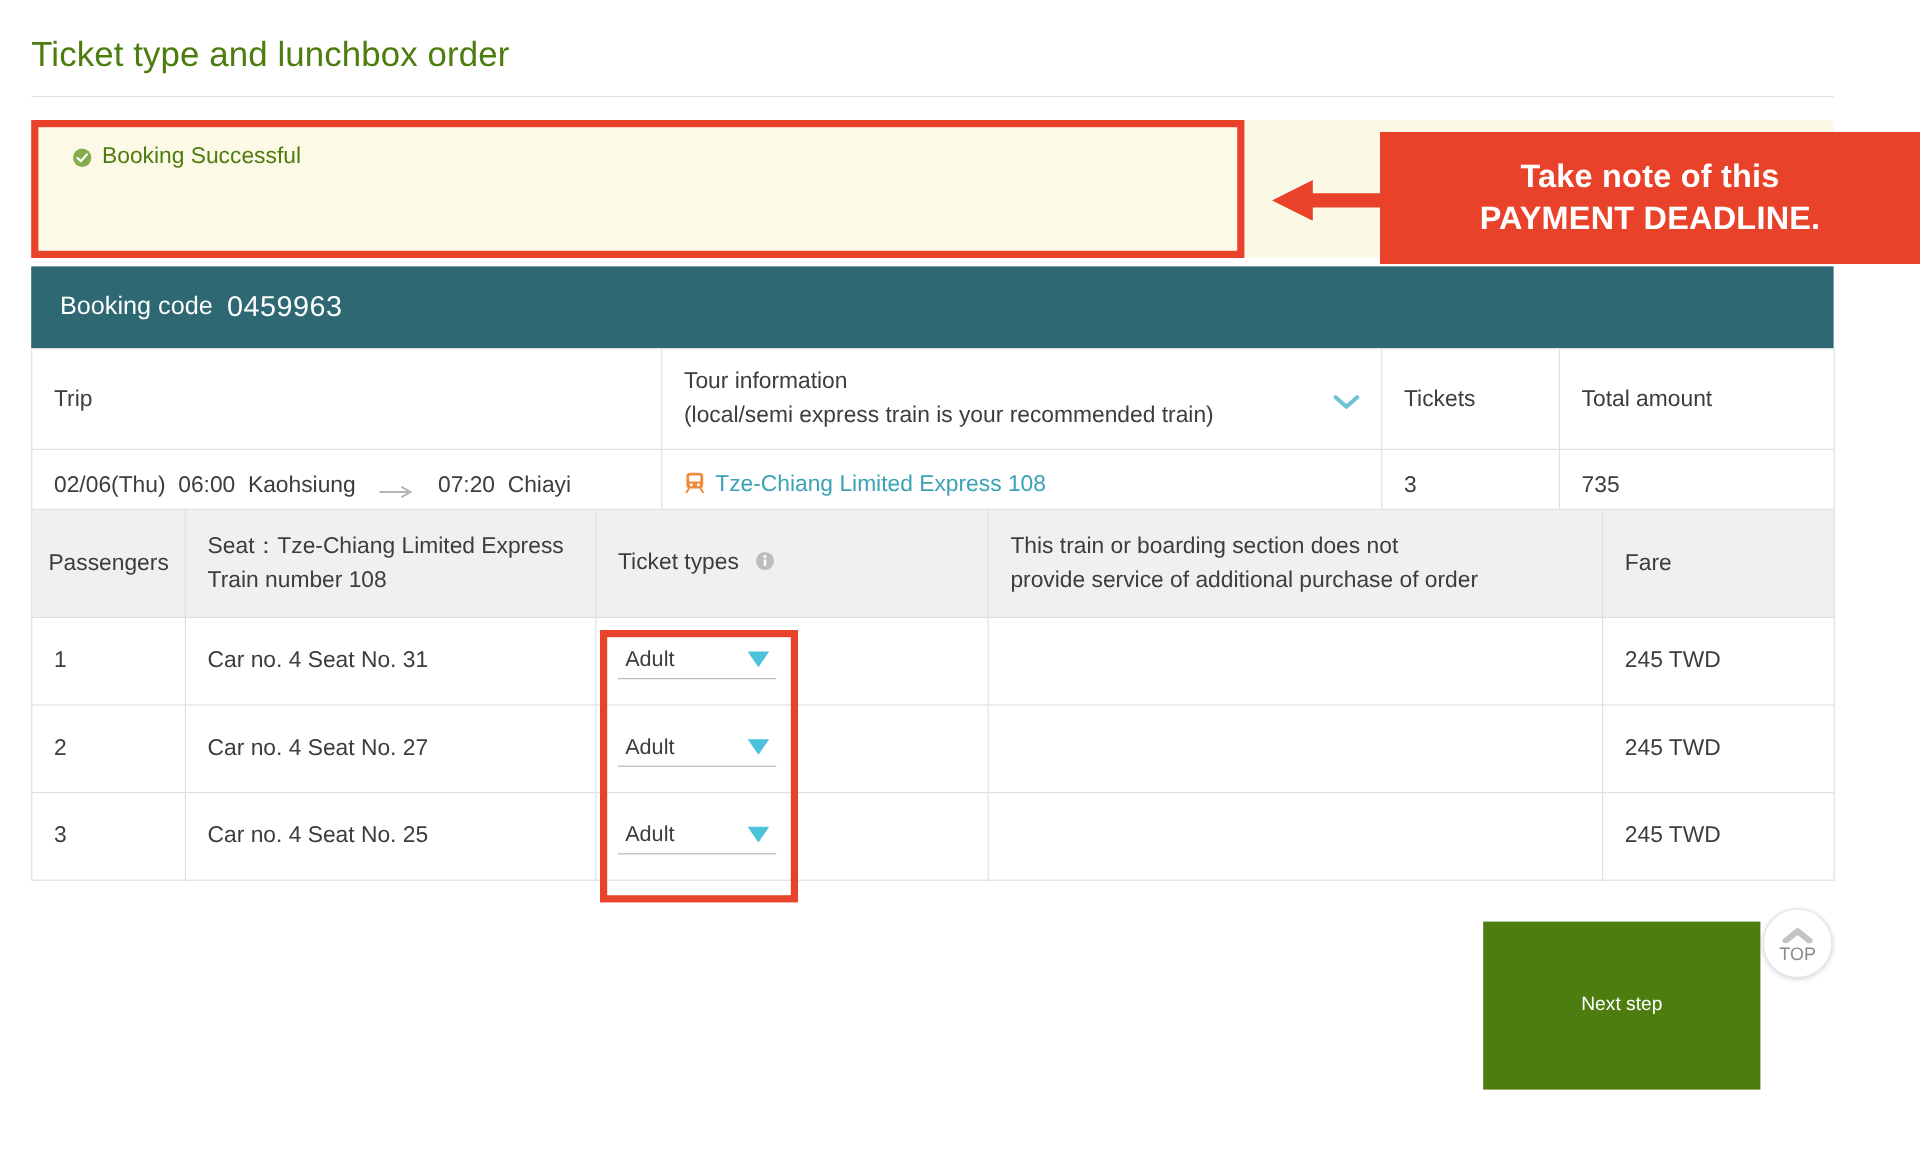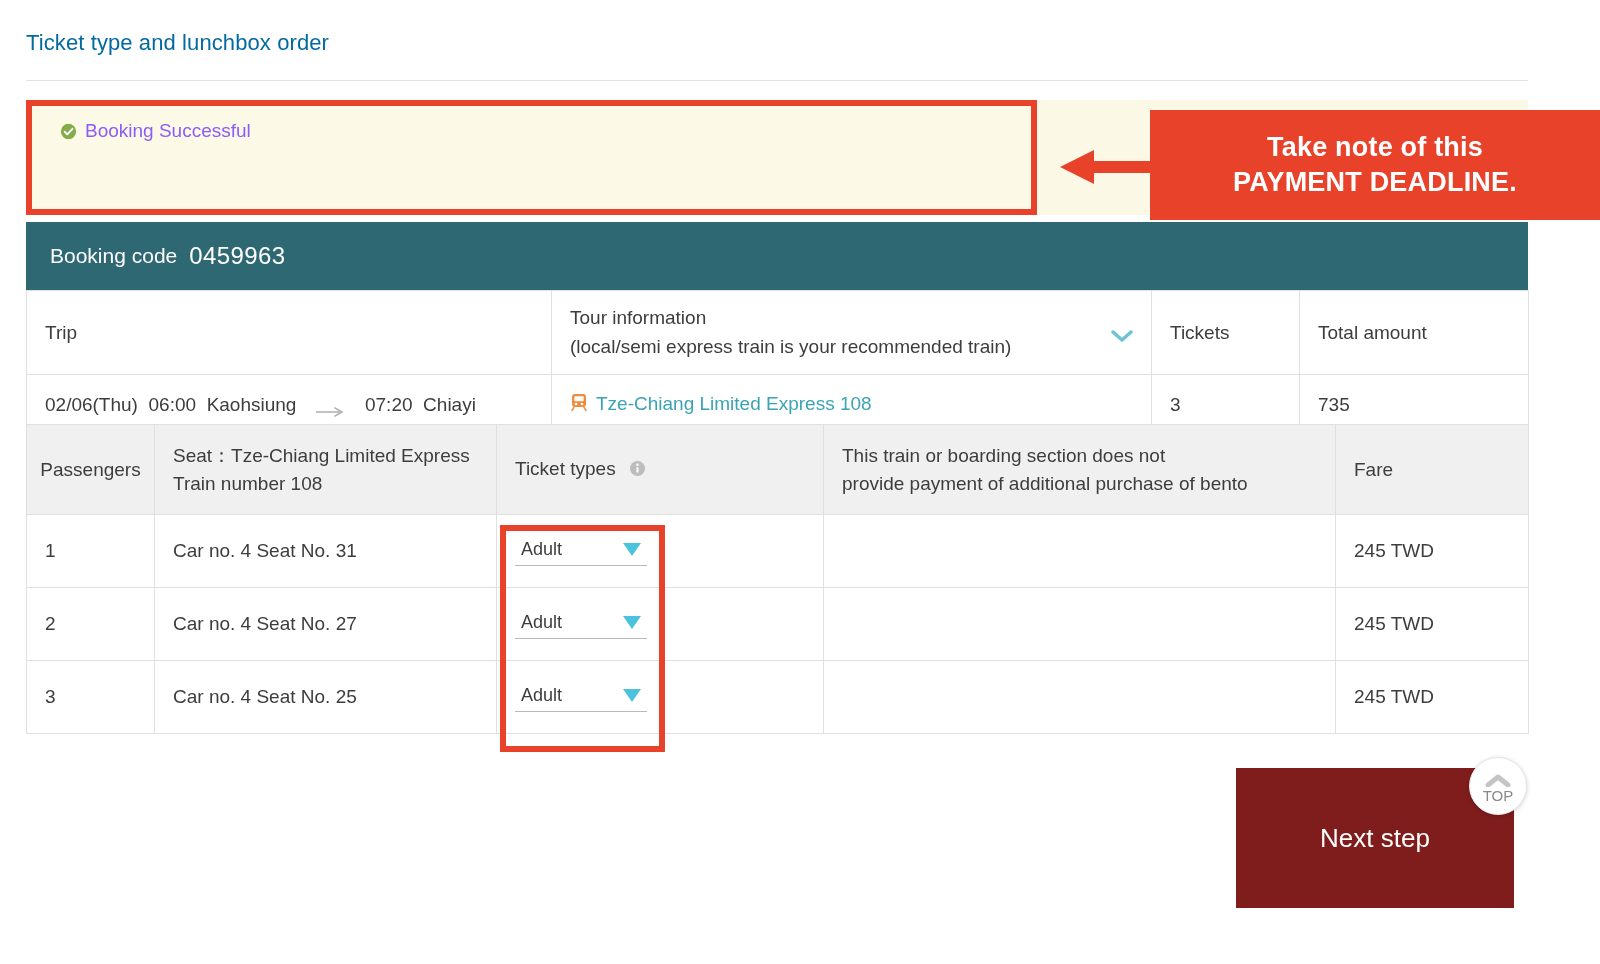--- a/index.html
+++ b/index.html
@@ -10,23 +10,23 @@
     font-family: "Liberation Sans", sans-serif;
     color: #2b2b2b;
     overflow: hidden;
   }
   .page { position: relative; width: 1600px; height: 964px; }
 
   
   .page-title {
     position: absolute;
     left: 26px; top: 30px;
-    font-size: 22px;
+    font-size: 29px;
     font-weight: 400;
-    color: #0369a1;
+    color: #4d7c0f;
     letter-spacing: 0.1px;
   }
   .title-rule {
     position: absolute;
     left: 26px; top: 80px;
     width: 1502px; height: 1px;
     background: #e2e2e2;
   }
 
   
@@ -40,21 +40,21 @@
     position: absolute;
     left: 26px; top: 100px;
     width: 1011px; height: 115px;
     background: #fdf9e7;
     border: 6px solid #e8432a;
   }
   .notice-success {
     position: absolute;
     left: 28px; top: 14px;
     font-size: 19px;
-    color: #8b5cf6;
+    color: #4d7c0f;
     display: flex;
     align-items: center;
     gap: 8px;
     white-space: nowrap;
   }
   .check-icon {
     width: 17px; height: 17px;
     flex: 0 0 auto;
     display: inline-block;
   }
@@ -200,24 +200,24 @@
     left: 500px; top: 525px;
     width: 165px; height: 227px;
     border: 6px solid #e8432a;
     pointer-events: none;
   }
 
   
   .next-step {
     position: absolute;
     left: 1236px; top: 768px;
-    width: 278px; height: 140px;
-    background: #7f1d1d;
+    width: 231px; height: 140px;
+    background: #4d7c0f;
     color: #ffffff;
-    font-size: 26px;
+    font-size: 16px;
     display: flex;
     align-items: center;
     justify-content: center;
     border: none;
     cursor: pointer;
     font-family: "Liberation Sans", sans-serif;
   }
   .top-btn {
     position: absolute;
     left: 1469px; top: 757px;
@@ -346,21 +346,21 @@
           <span class="info-icon">
             <svg viewBox="0 0 18 18" width="17" height="17">
               <circle cx="9" cy="9" r="8" fill="#bdbdbd"></circle>
               <circle cx="9" cy="5" r="1.4" fill="#ffffff"></circle>
               <rect x="7.9" y="7.4" width="2.2" height="6.2" rx="1.1" fill="#ffffff"></rect>
             </svg>
           </span>
         </th>
         <th class="hdr-2line">
           <span>This train or boarding section does not</span>
-          <span>provide payment of additional purchase of bento</span>
+          <span>provide service of additional purchase of order</span>
         </th>
         <th>Fare</th>
       </tr>
     </thead>
     <tbody>
       <tr>
         <td class="pax-num">1</td>
         <td>Car no. 4 Seat No. 31</td>
         <td class="sel-cell">
           <div class="fake-select">

